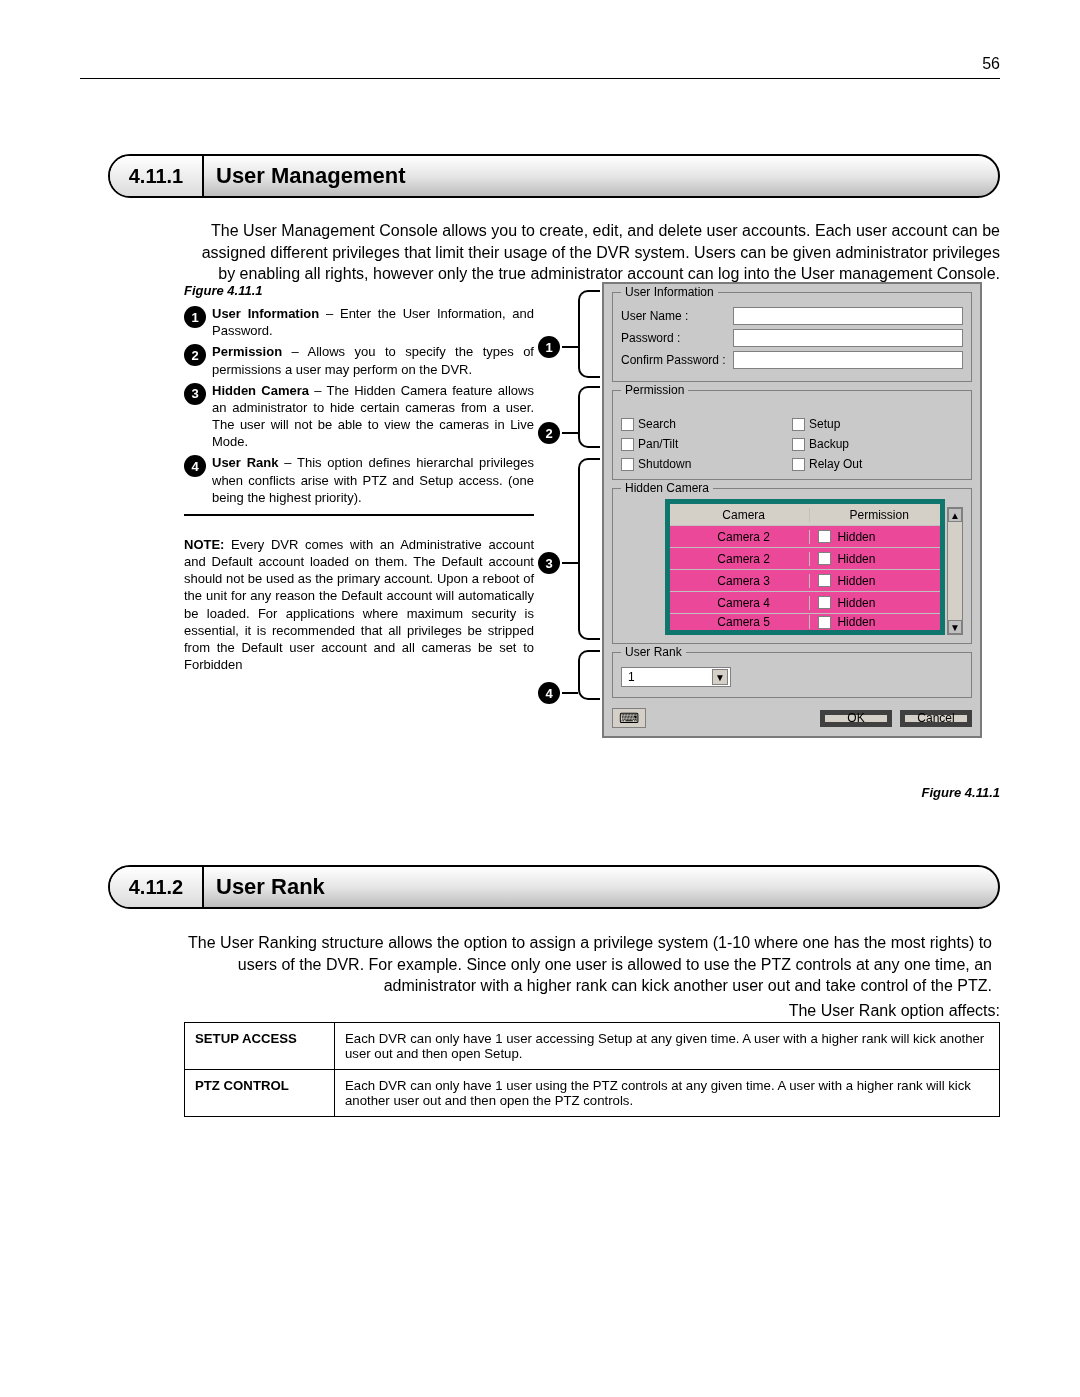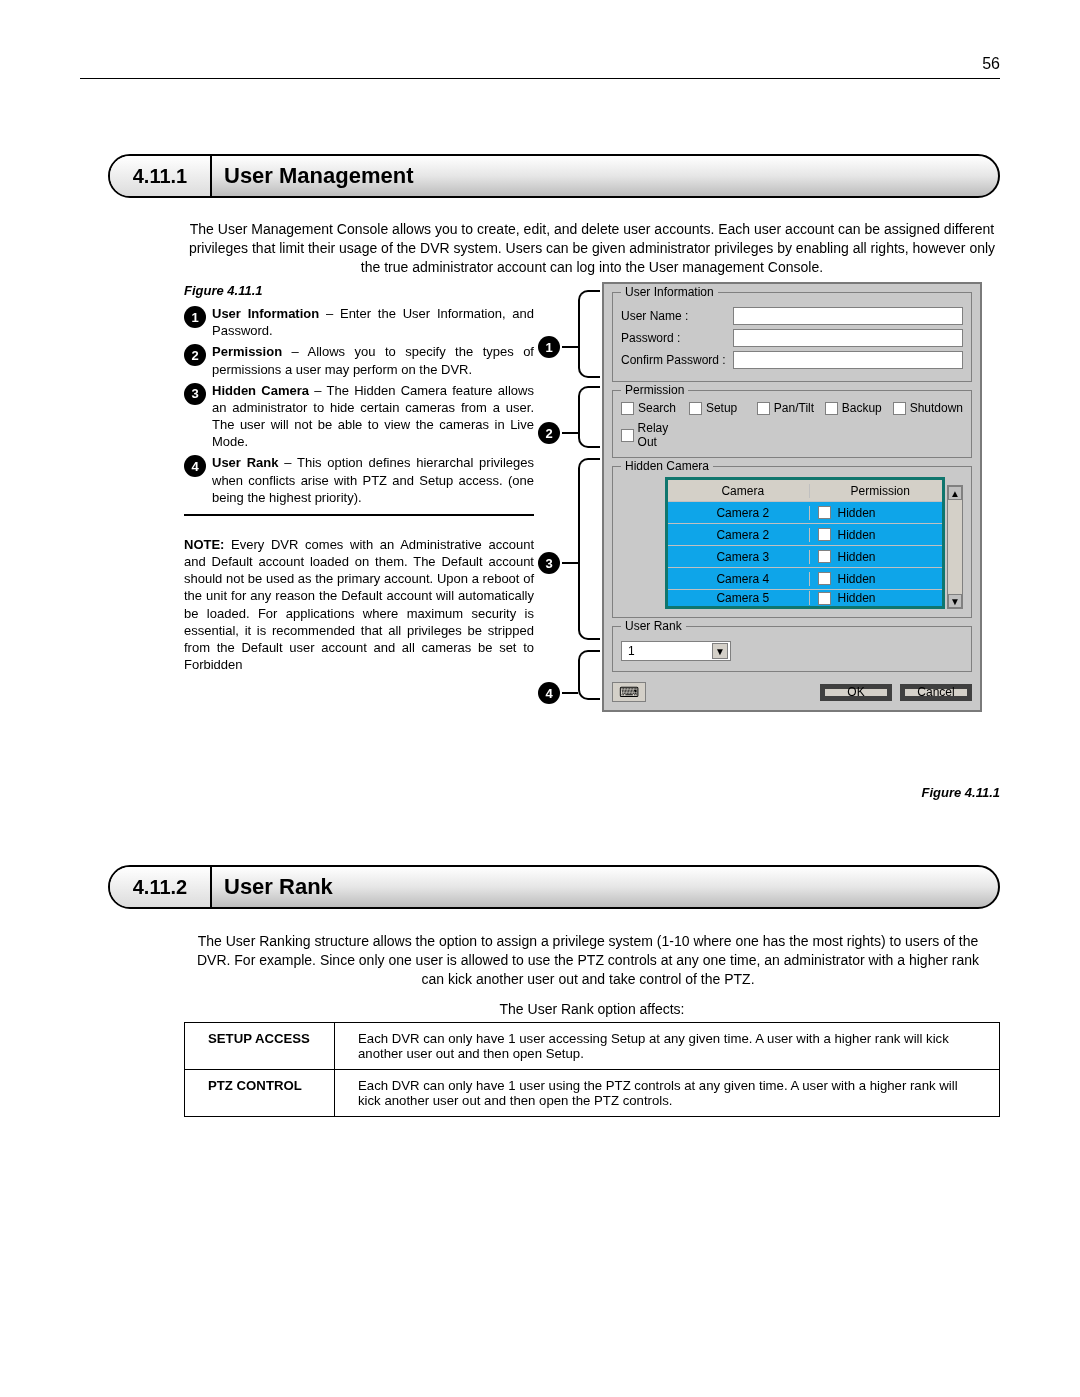--- a/index.html
+++ b/index.html
@@ -31,44 +31,44 @@
     display: flex;
     align-items: stretch;
     margin: 0 80px 0 108px;
     height: 44px;
     border: 2px solid #000;
     border-radius: 22px;
     overflow: hidden;
     background: linear-gradient(#fff 0%, #e6e6e6 50%, #bcbcbc 100%);
   }
   .sect-num {
-    width: 102px;
+    width: 94px;
     display: flex;
     align-items: center;
     justify-content: center;
     font-size: 20px;
     font-weight: bold;
     border-right: 2px solid #000;
     background: linear-gradient(#ffffff, #dcdcdc);
   }
   .sect-title {
     flex: 1;
     display: flex;
     align-items: center;
     padding-left: 12px;
     font-size: 22px;
     font-weight: bold;
   }
 
   
   .body-text {
     margin: 14px 80px 0 184px;
-    font-size: 14px;
+    font-size: 16px;
     line-height: 1.35;
-    text-align: center;
+    text-align: right;
   }
 
   
   .twocol {
     display: flex;
     margin: 14px 80px 0 184px;
     gap: 0;
   }
   .leftcol { width: 350px; font-size: 13px; line-height: 1.32; text-align: justify; }
   .leftcol .fig-label-top { font-style: italic; font-weight: bold; margin-bottom: 6px; }
@@ -158,31 +158,32 @@
   .field-row { display:flex; align-items:center; margin: 4px 0; }
   .field-label { width: 112px; }
   .text-input {
     flex: 1; height: 18px;
     background: #fff;
     border: 1px solid #808080;
   }
 
   .perm-grid {
     display: grid;
-    grid-template-columns: repeat(5, 1fr);
+    grid-template-columns: repeat(2, 1fr);
     row-gap: 6px;
+    margin-top: 16px;
   }
   .chk { display:flex; align-items:center; gap:4px; }
   .chk-box {
     width:13px; height:13px; background:#fff; border:1px solid #808080;
   }
 
   .cam-table {
-    border: 3px solid #0f766e;
-    background: #0ea5e9;
+    border: 5px solid #0f766e;
+    background: #ec4899;
     margin-left: 44px;
   }
   .cam-head, .cam-row {
     display:flex; align-items:center;
     border-bottom: 1px solid #c0c0c0;
     height: 22px;
   }
   .cam-head { background: #d4d0c8; font-size:12px; }
   .cam-head .c1, .cam-row .c1 {
     width: 52%; padding-left:8px;
@@ -240,21 +241,21 @@
   .rank-intro { margin-top:14px; }
   .rank-table {
     margin: 10px 80px 0 184px;
     border: 1px solid #000;
     border-collapse: collapse;
     width: calc(100% - 264px);
     font-size: 13.2px;
   }
   .rank-table td {
     border: 1px solid #000;
-    padding: 8px 23px;
+    padding: 8px 10px;
     vertical-align: top;
   }
   .rank-table .rk { width: 150px; font-weight: bold; }
 
   
   #sect-4-11-1 { position:absolute; top:154px; left:0; right:0; }
   #para-4-11-1 { position:absolute; top:206px; left:0; right:0; }
   #twocol      { position:absolute; top:268px; left:0; right:0; height:490px; }
   #fig-bottom  { position:absolute; top:777px; left:0; right:0; }
 

